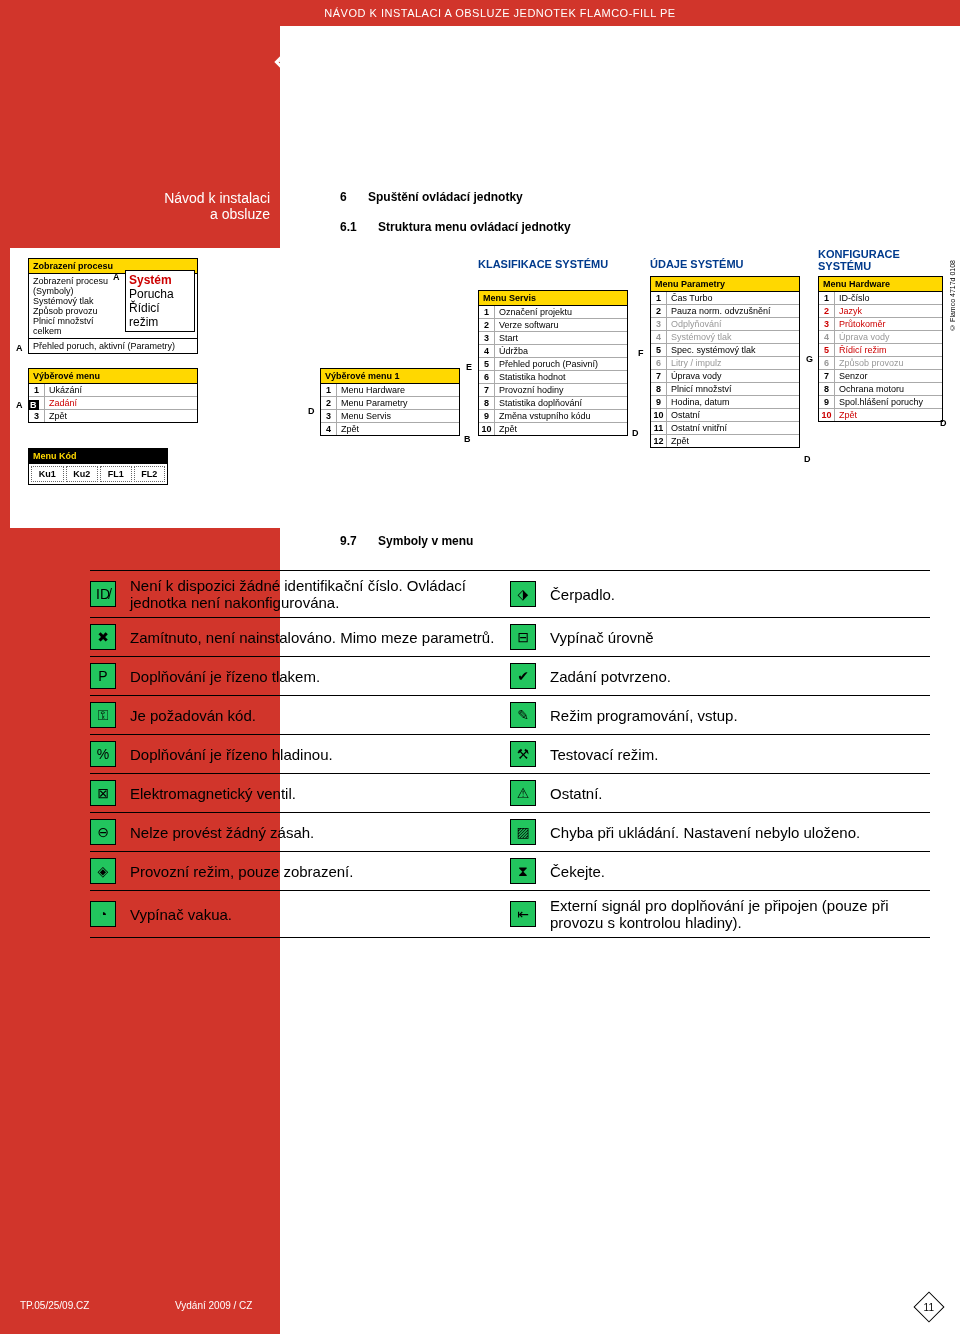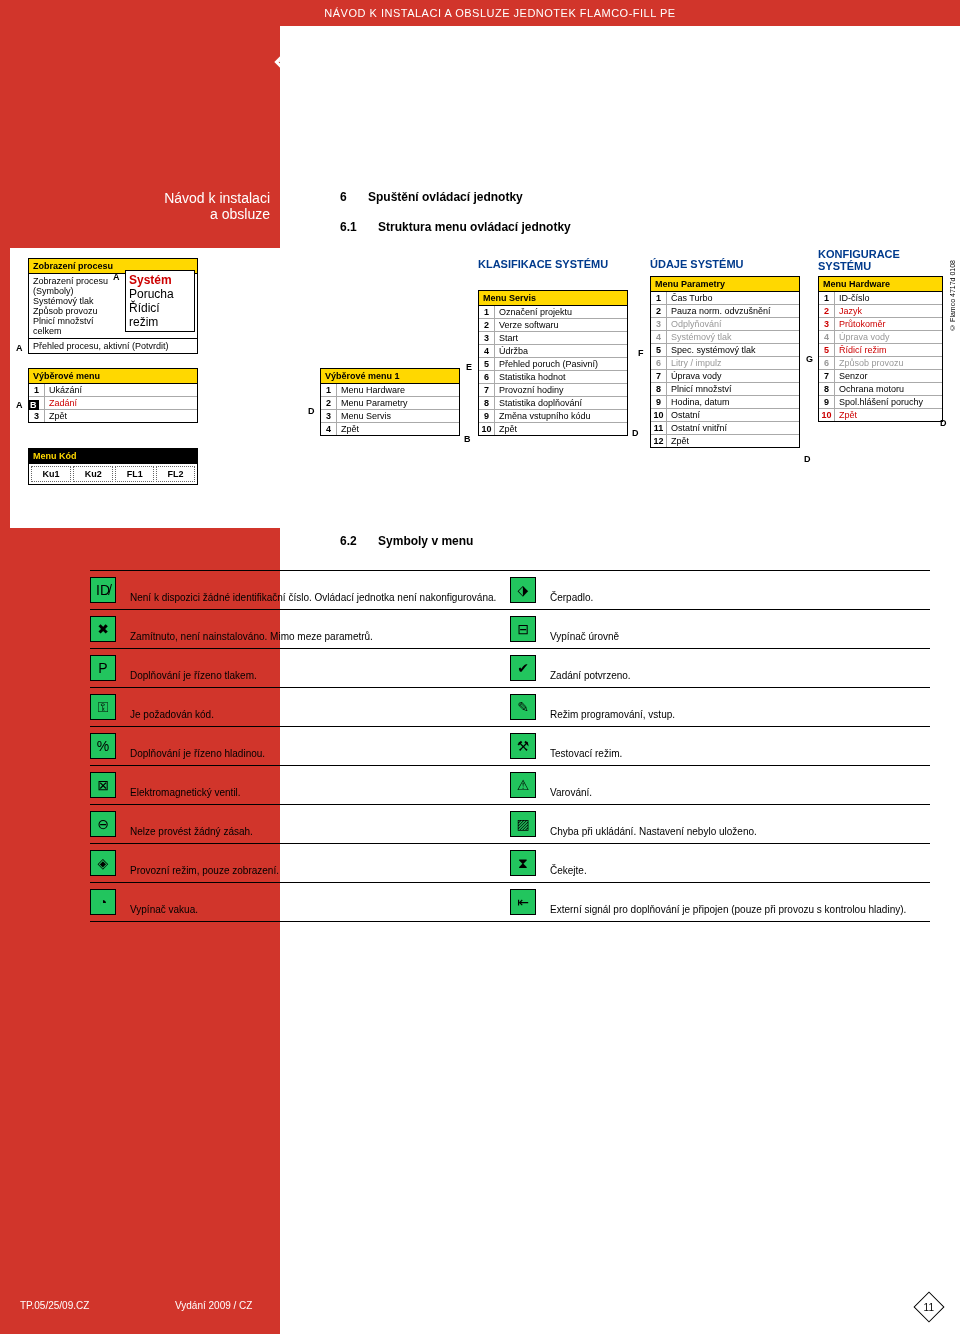--- a/index.html
+++ b/index.html
@@ -36,21 +36,21 @@
   .kod-table td { border:1px dotted #666; padding:2px 6px; font-weight:bold; text-align:center; font-size:9px; }
 
   .section-62 { position:absolute; left:340px; top:534px; font-size:12px; font-weight:bold; }
 
   .legend { position:absolute; left:90px; top:570px; width:840px; }
   .legend-row { display:flex; border-top:1px solid #000; padding:6px 0; align-items:center; }
   .legend-row:last-child { border-bottom:1px solid #000; }
   .legend-left { width:420px; display:flex; align-items:center; gap:14px; }
   .legend-right { width:420px; display:flex; align-items:center; gap:14px; }
   .icon { width:26px; height:26px; border:1.5px solid #000; display:flex; align-items:center; justify-content:center; font-size:14px; flex-shrink:0; background:#22c55e; }
-  .legend-text { font-size:10px;margin-top:14px; }
+  .legend-text { font-size:15px; }
 
   .footer-left { position:absolute; left:20px; top:1300px; color:#fff; font-size:10px; }
   .footer-mid { position:absolute; left:175px; top:1300px; color:#fff; font-size:10px; }
   .footer-pagenum { position:absolute; right:20px; top:1296px; width:22px; height:22px; border:0.5px solid #000; transform:rotate(45deg); display:flex; align-items:center; justify-content:center; }
   .footer-pagenum span { transform:rotate(-45deg); font-size:10px; }
 
   .side-copy { position:absolute; right:4px; top:260px; writing-mode:vertical-rl; font-size:7px; transform:rotate(180deg); }
 </style>
 </head>
 <body>
@@ -83,21 +83,21 @@
     <div class="box" style="left:18px; top:10px; width:170px;">
       <div class="hdr">Zobrazení procesu</div>
       <div style="padding:2px 4px; position:relative;">
         <div>Zobrazení procesu</div>
         <div>(Symboly)</div>
         <div>Systémový tlak</div>
         <div>Způsob provozu</div>
         <div>Plnicí množství</div>
         <div>celkem</div>
       </div>
-      <div style="border-top:1px solid #000; padding:2px 4px;">Přehled procesu, aktivní (Potvrdit)</div>
+      <div style="border-top:1px solid #000; padding:2px 4px;">Přehled poruch, aktivní (Parametry)</div>
     </div>
 
     <div class="subbox" style="left:115px; top:22px; width:70px;">
       <div><span class="red">Systém</span></div>
       <div>Porucha</div>
       <div>Řídicí režim</div>
     </div>
     <div class="label-tag" style="left:103px; top:24px;">A</div>
     <div class="label-tag" style="left:6px; top:95px;">A</div>
 
@@ -114,21 +114,21 @@
           </div>
           <div class="row">
             <div class="cell-n">3</div>
             <div class="cell-t">Zpět</div>
           </div>
         </div>
     </div>
     <div class="label-tag" style="left:6px; top:152px;">A</div>
     <div class="label-tag" style="left:18px; top:152px; background:#000; color:#fff; padding:0 2px;">B</div>
 
-    <div class="box" style="left:18px; top:200px; width:170px;">
+    <div class="box" style="left:18px; top:200px; width:140px;">
       <div class="hdr dark">Menu Kód</div>
       <table class="kod-table" style="width:100%;">
           <tbody>
             <tr>
         <td>Ku1</td>
         <td>Ku2</td>
         <td>FL1</td>
         <td>FL2</td>
       </tr>
           </tbody>
@@ -313,21 +313,21 @@
             <div class="cell-t red">Zpět</div>
           </div>
         </div>
     </div>
     <div class="label-tag" style="left:796px; top:106px;">G</div>
     <div class="label-tag" style="left:930px; top:170px;">D</div>
 
   </div>
 
   <div class="section-62">
-    <span class="sec-num">6.2</span>
+    <span class="sec-num">9.7</span>
     <span>Symboly v menu</span>
   </div>
 
   <div class="legend" id="legend">
       <div class="legend-row">
         <div class="legend-left">
           <div class="icon">ID̸</div>
           <div class="legend-text">Není k dispozici žádné identifikační číslo. Ovládací jednotka není nakonfigurována.</div>
         </div>
         <div class="legend-right">
@@ -375,21 +375,21 @@
           <div class="legend-text">Testovací režim.</div>
         </div>
       </div>
       <div class="legend-row">
         <div class="legend-left">
           <div class="icon">⊠</div>
           <div class="legend-text">Elektromagnetický ventil.</div>
         </div>
         <div class="legend-right">
           <div class="icon">⚠</div>
-          <div class="legend-text">Varování.</div>
+          <div class="legend-text">Ostatní.</div>
         </div>
       </div>
       <div class="legend-row">
         <div class="legend-left">
           <div class="icon">⊖</div>
           <div class="legend-text">Nelze provést žádný zásah.</div>
         </div>
         <div class="legend-right">
           <div class="icon">▨</div>
           <div class="legend-text">Chyba při ukládání. Nastavení nebylo uloženo.</div>

